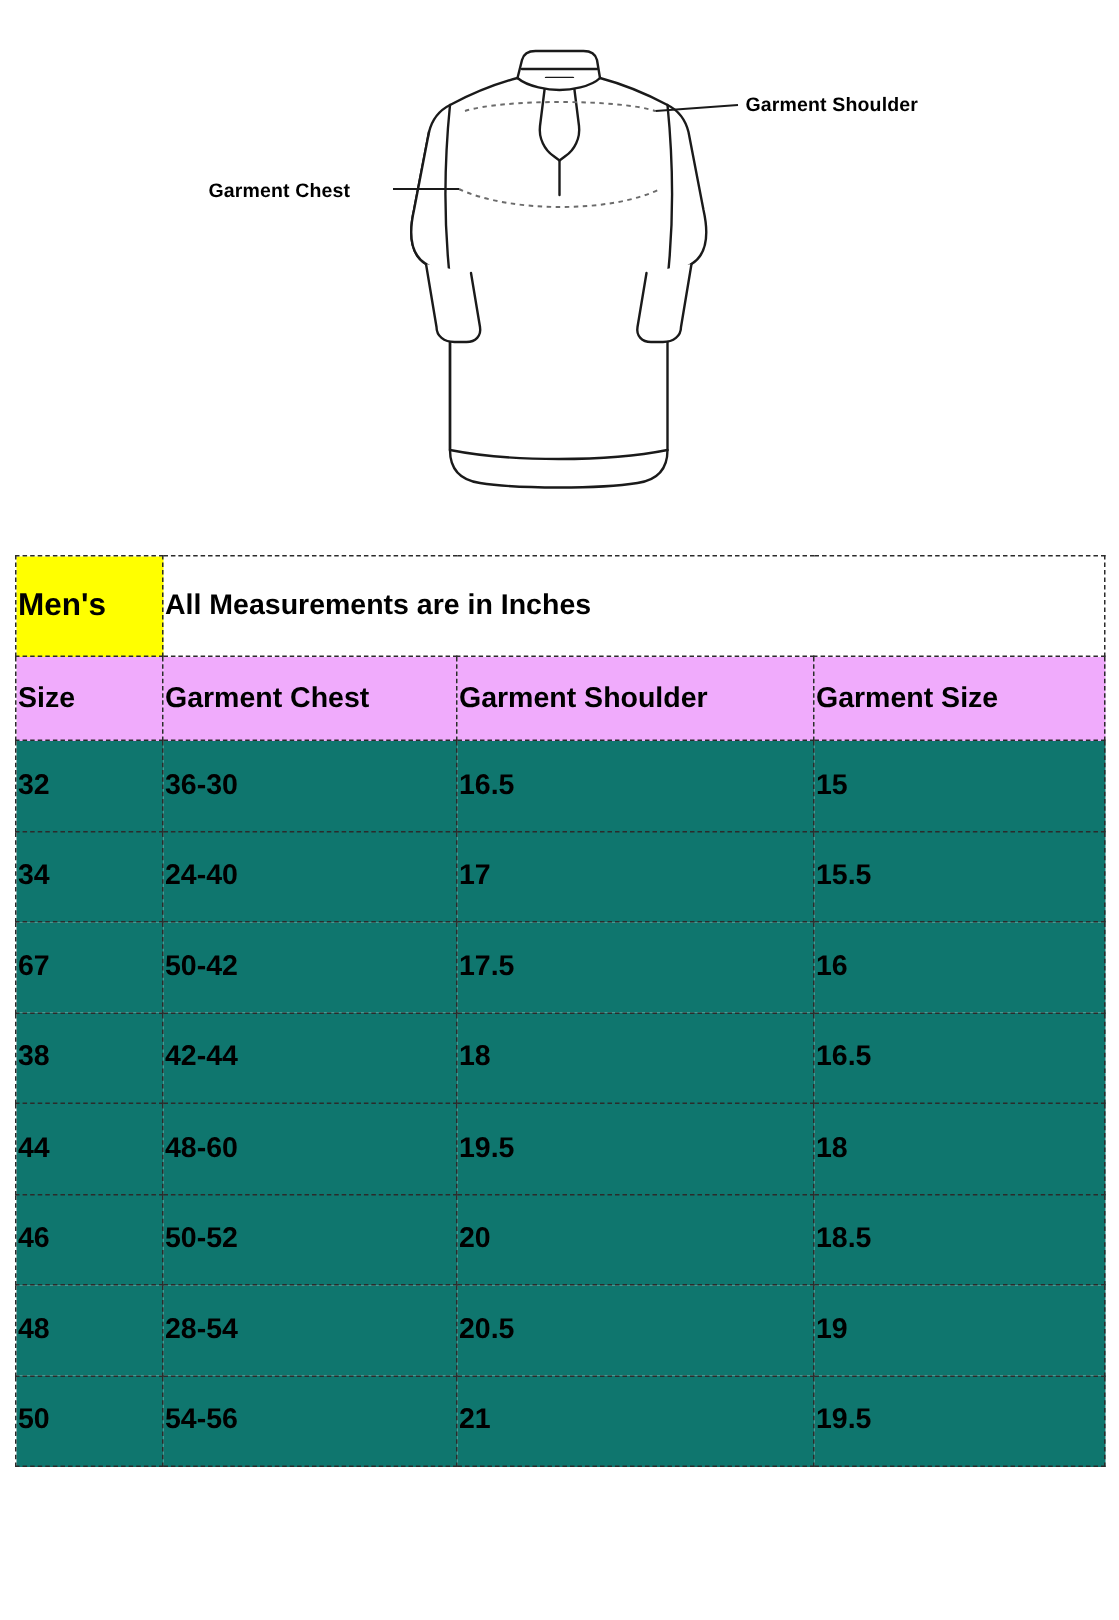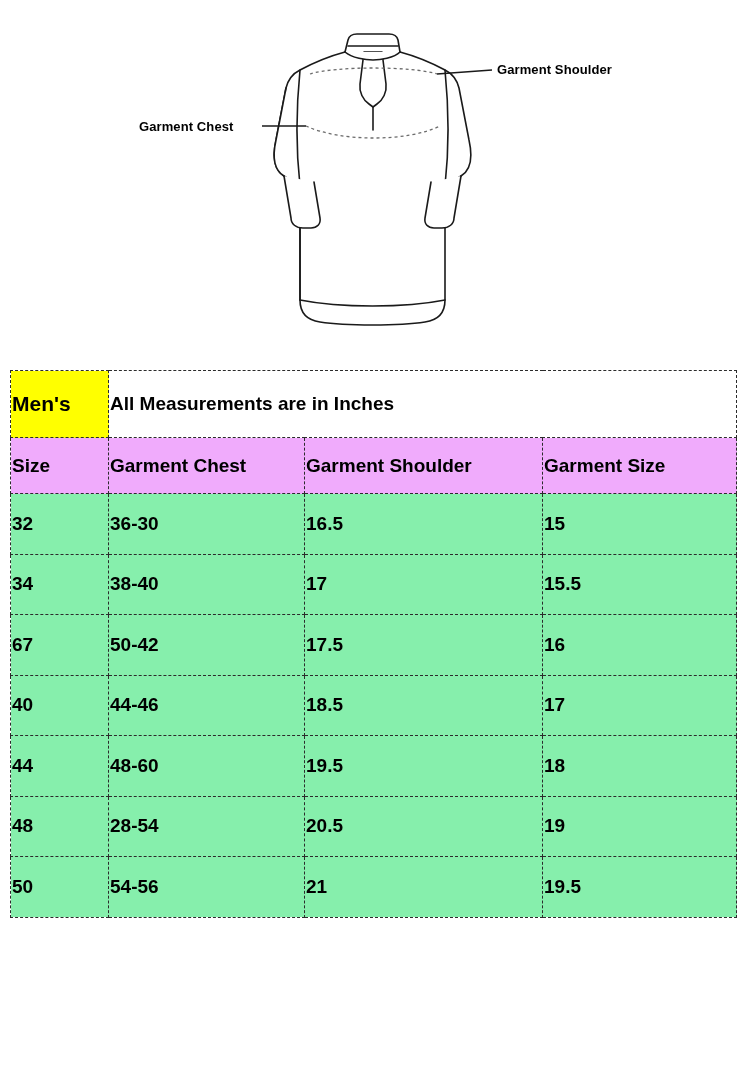--- a/index.html
+++ b/index.html
@@ -83,21 +83,21 @@
     background: #f0abfc;
     height: 53px;
     font-size: 19px;
   }
   tr.header-row td.size-head {
     font-size: 19px;
   }
   tr.data-row td {
     height: 57.5px;
     font-size: 19px;
-    background: #86efac;
+    background: #0f766e;
   }
 </style>
 </head>
 <body>
 
 <div class="page">
 
   <div class="illustration">
     <svg width="746" height="360" viewBox="0 0 746 360">
       <g fill="#ffffff" stroke="#1a1a1a" stroke-width="1.6" stroke-linejoin="round" stroke-linecap="round">
@@ -178,43 +178,49 @@
         </tr>
 
         <tr class="data-row">
           <td>32</td>
           <td>36-30</td>
           <td>16.5</td>
           <td>15</td>
         </tr>
         <tr class="data-row">
           <td>34</td>
-          <td>38-40</td>
+          <td>24-40</td>
           <td>17</td>
           <td>15.5</td>
         </tr>
         <tr class="data-row">
           <td>67</td>
           <td>50-42</td>
           <td>17.5</td>
           <td>16</td>
         </tr>
         <tr class="data-row">
-          <td>40</td>
-          <td>44-46</td>
-          <td>18.5</td>
-          <td>17</td>
+          <td>38</td>
+          <td>42-44</td>
+          <td>18</td>
+          <td>16.5</td>
         </tr>
         <tr class="data-row">
           <td>44</td>
           <td>48-60</td>
           <td>19.5</td>
           <td>18</td>
         </tr>
         <tr class="data-row">
+          <td>46</td>
+          <td>50-52</td>
+          <td>20</td>
+          <td>18.5</td>
+        </tr>
+        <tr class="data-row">
           <td>48</td>
           <td>28-54</td>
           <td>20.5</td>
           <td>19</td>
         </tr>
         <tr class="data-row">
           <td>50</td>
           <td>54-56</td>
           <td>21</td>
           <td>19.5</td>

